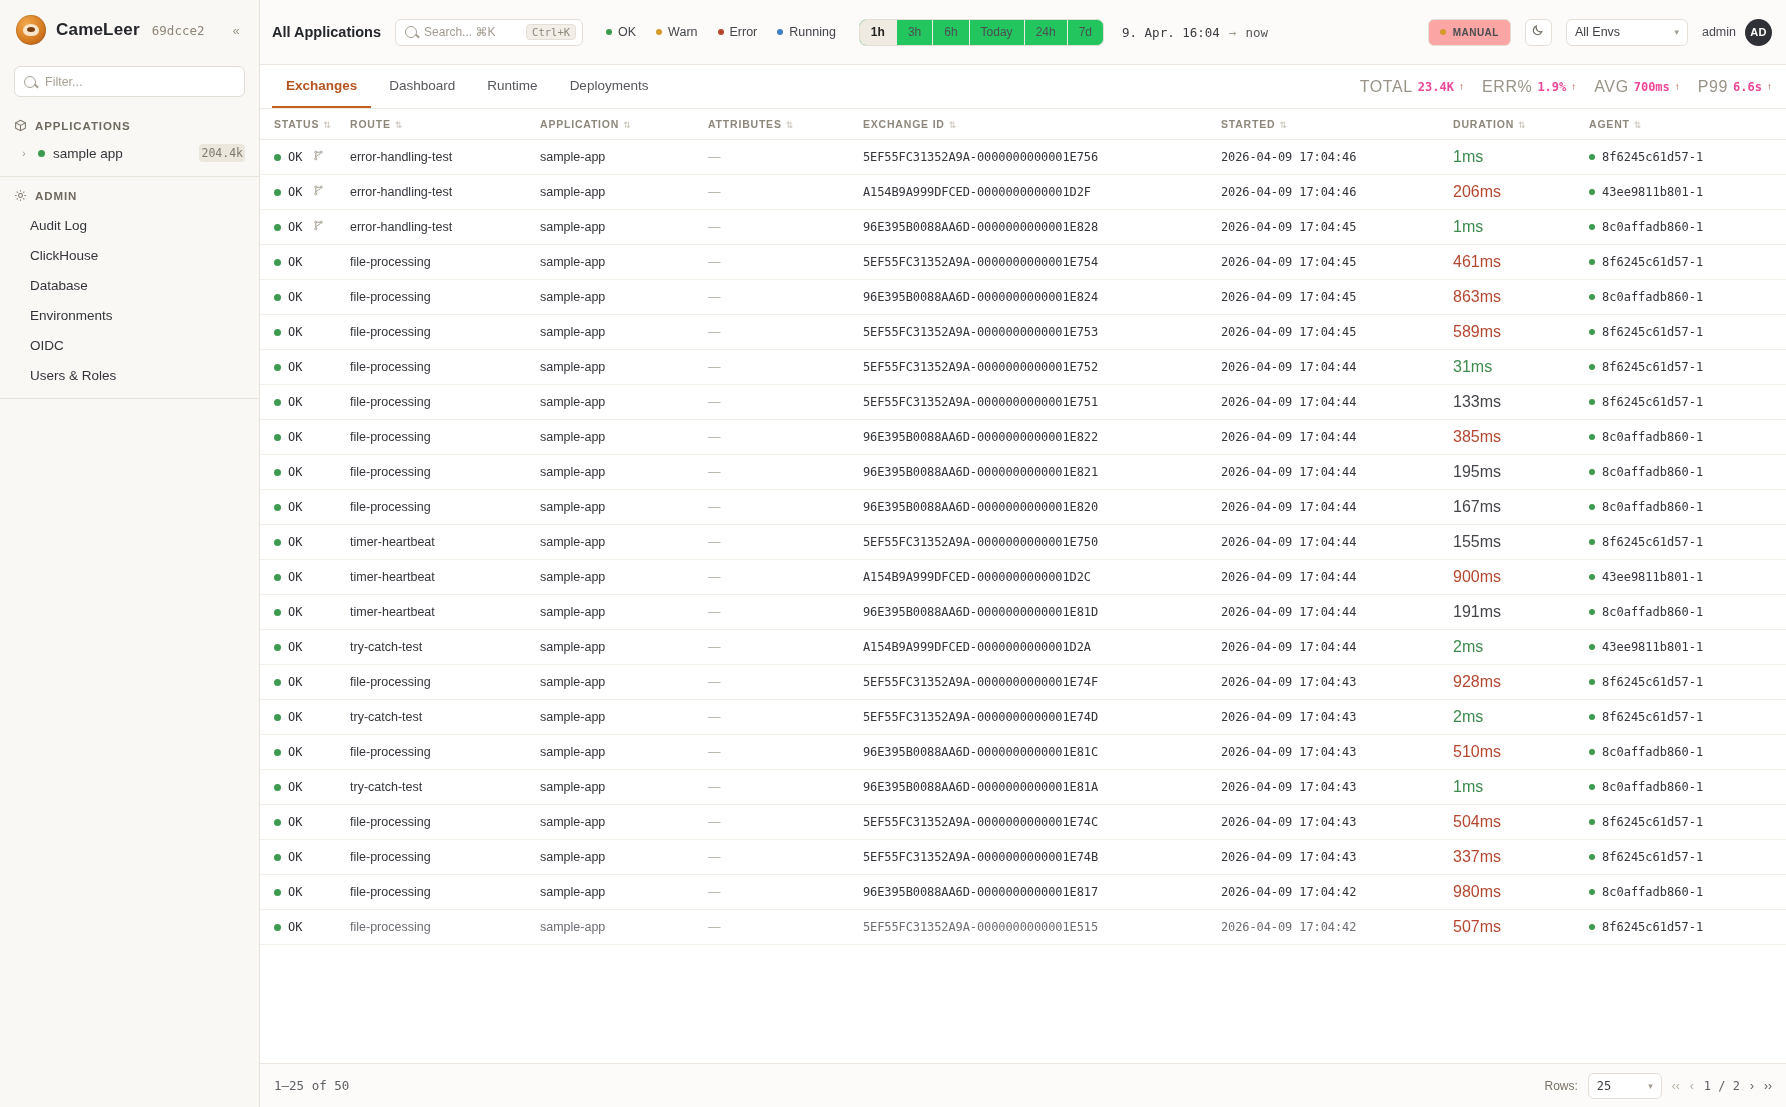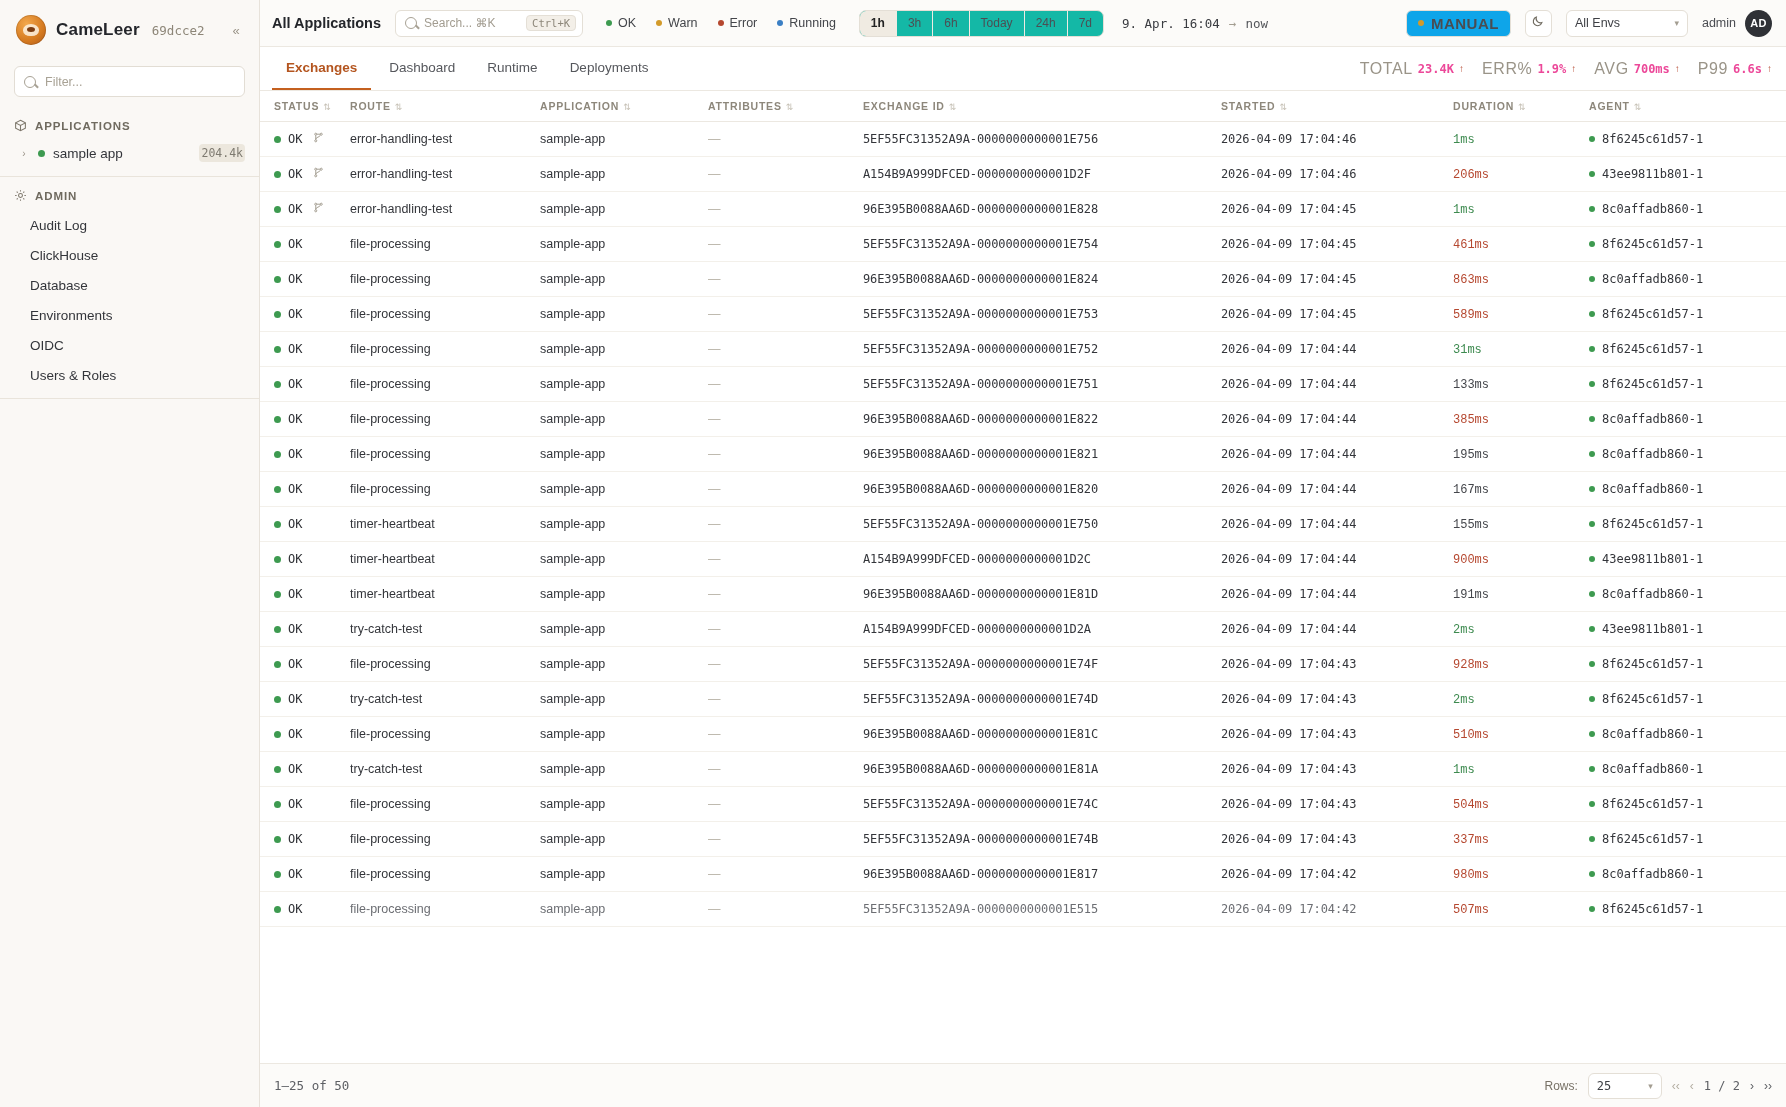--- a/index.html
+++ b/index.html
@@ -100,21 +100,21 @@
   .sb-bottom {
     margin-top: auto; border-top: 1px solid #e9e4db;
     height: 46px; display: flex; align-items: center; gap: 9px; padding: 0 16px;
     font-size: 13px; color: #4a4c51; cursor: pointer;
   }
 
   
   .main { flex: 1; height: 1107px; display: flex; flex-direction: column; background: #fff; min-width: 0; }
 
   .topbar {
-    height: 47px; display: flex; align-items: center; gap: 14px;
+    height: 65px; display: flex; align-items: center; gap: 14px;
     padding: 0 14px 0 12px; border-bottom: 1px solid #ece8e1;
     background: #fcfbf9;
   }
   .allapps { font-size: 14.5px; font-weight: 700; color: #24262b; white-space: nowrap; }
 
   .search {
     width: 188px; height: 27px; border: 1px solid #e4dfd6; border-radius: 6px;
     background: #fff; display: flex; align-items: center; gap: 7px; padding: 0 6px 0 9px;
     cursor: text;
   }
@@ -128,21 +128,21 @@
   .pills { display: flex; align-items: center; gap: 2px; }
   .pill {
     display: flex; align-items: center; gap: 6px; height: 25px; padding: 0 9px;
     border-radius: 5px; font-size: 12.5px; color: #43454a; cursor: pointer;
     white-space: nowrap;
   }
   .pd { width: 6px; height: 6px; border-radius: 50%; flex: 0 0 auto; }
 
   .seg {
     display: flex; align-items: flex-end; border: 1px solid #e4dfd6; border-radius: 7px;
-    overflow: hidden; background: #14b8a6; height: 27px;
+    overflow: hidden; background: #22c55e; height: 27px;
   }
   .seg .s {
     padding: 0 11px; height: 100%; display: flex; align-items: center;
     font-size: 12px; color: #4c4e53; cursor: pointer; border-right: 1px solid #efebe3;
     white-space: nowrap;
   }
   .seg .s:last-child { border-right: 0; }
   .seg .s.active { background: #f0ebe2; font-weight: 700; color: #222; }
 
   .range {
@@ -150,22 +150,22 @@
     color: #3a3c41; font-family: "DejaVu Sans Mono", monospace; white-space: nowrap;
     padding: 0 4px;
   }
   .range .arrow { color: #a39d91; }
   .range .now { color: #54565b; }
 
   .spacer { flex: 1; }
 
   .manual {
     display: flex; align-items: center; gap: 7px; height: 27px; padding: 0 11px;
-    border: 1px solid #e4dfd6; border-radius: 6px; background: #0ea5e9;
-    font-size: 15px; font-weight: 700; letter-spacing: .5px; color: #4a4c51;
+    border: 1px solid #e4dfd6; border-radius: 6px; background: #fca5a5;
+    font-size: 10px; font-weight: 700; letter-spacing: .5px; color: #4a4c51;
     cursor: pointer; white-space: nowrap;
   }
   .icon-btn {
     width: 27px; height: 27px; border: 1px solid #e4dfd6; border-radius: 6px;
     background: #fff; display: flex; align-items: center; justify-content: center;
     color: #6f6a5f; cursor: pointer;
   }
 
   .select {
     width: 122px; height: 27px; border: 1px solid #e4dfd6; border-radius: 6px;
@@ -231,21 +231,21 @@
   }
   .c0 { padding-left: 14px !important; }
 
   .st { display: flex; align-items: center; gap: 7px; }
   .st .d { width: 7px; height: 7px; border-radius: 50%; background: #3d9a50; flex: 0 0 auto; }
   .st .t { font-size: 12px; color: #2f3136; font-family: "DejaVu Sans Mono", monospace; }
   .branch { margin-left: 4px; color: #a39d91; }
 
   .mono { font-family: "DejaVu Sans Mono", monospace; font-size: 12px; letter-spacing: -.1px; }
   .dash { color: #b6b0a4; }
-  .dur { font-family: Liberation Mono, monospace; font-size: 12px; }
+  .dur { font-family: Liberation Sans, sans-serif; font-size: 16px; }
   .dur.red { color: #b5472f; }
   .dur.green { color: #3d8a4f; }
   .dur.gray { color: #44464b; }
   .agent { display: flex; align-items: center; gap: 7px; }
   .agent .d { width: 6px; height: 6px; border-radius: 50%; background: #3d9a50; flex: 0 0 auto; }
   .agent .t { font-family: "DejaVu Sans Mono", monospace; font-size: 12px; color: #33353a; }
 
   .fadeRow td { color: #6c6e73; }
 
   

